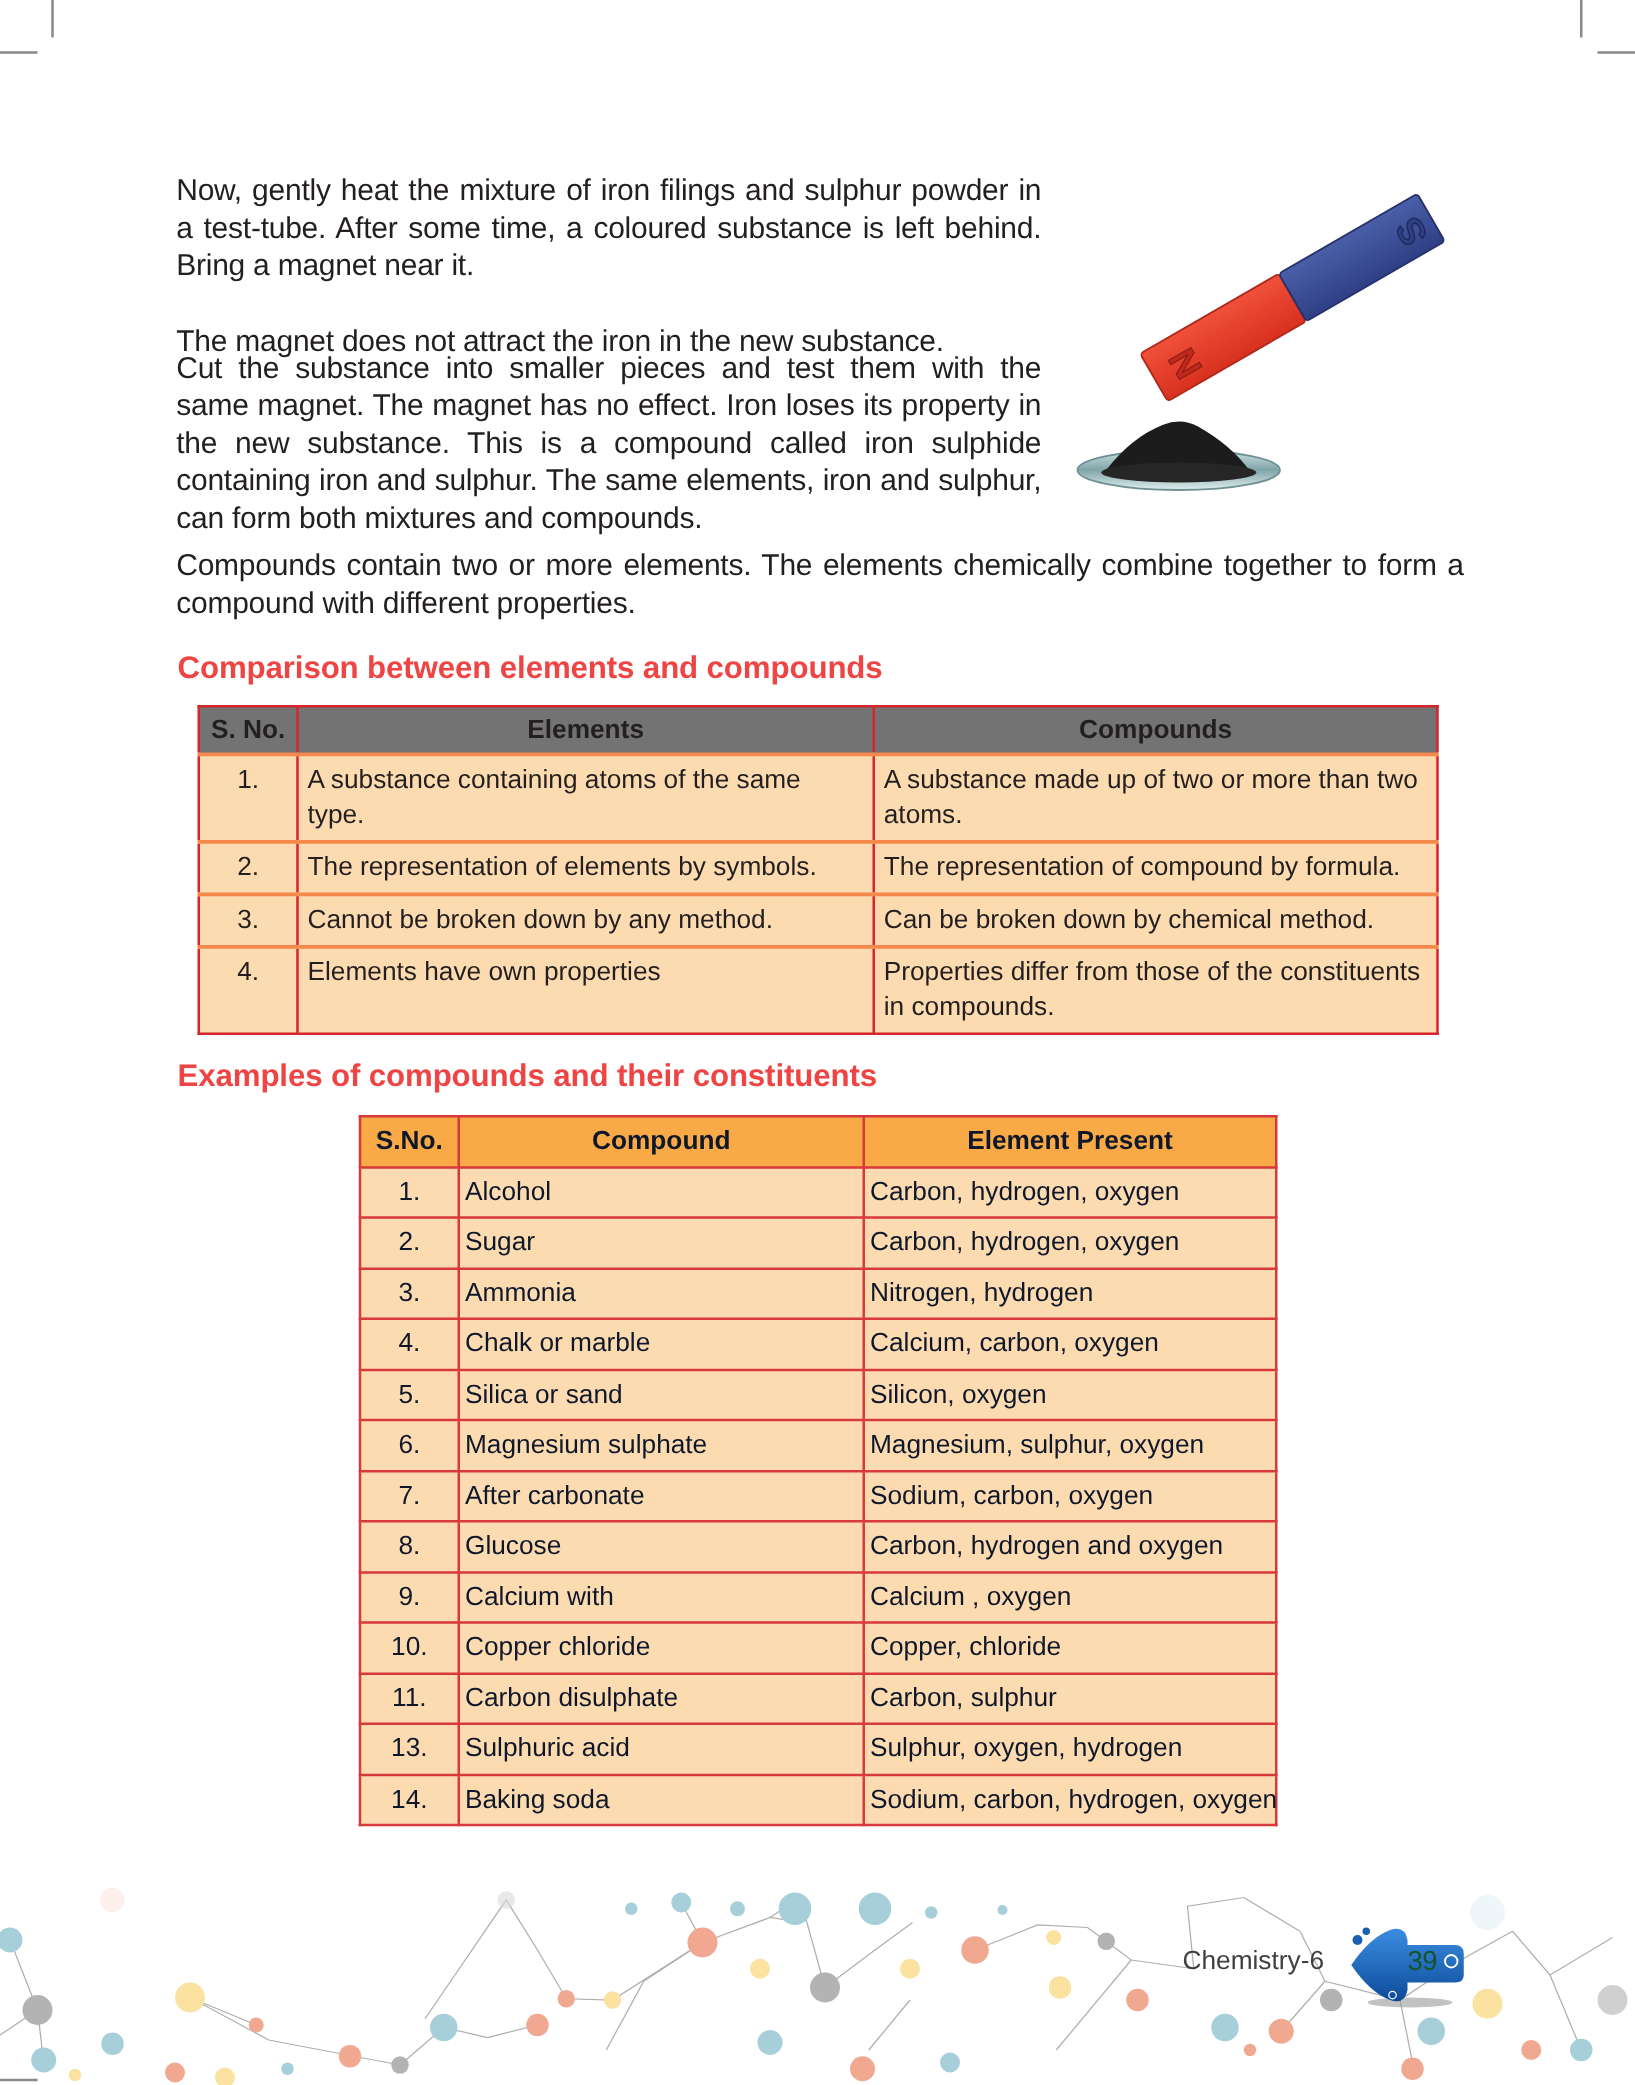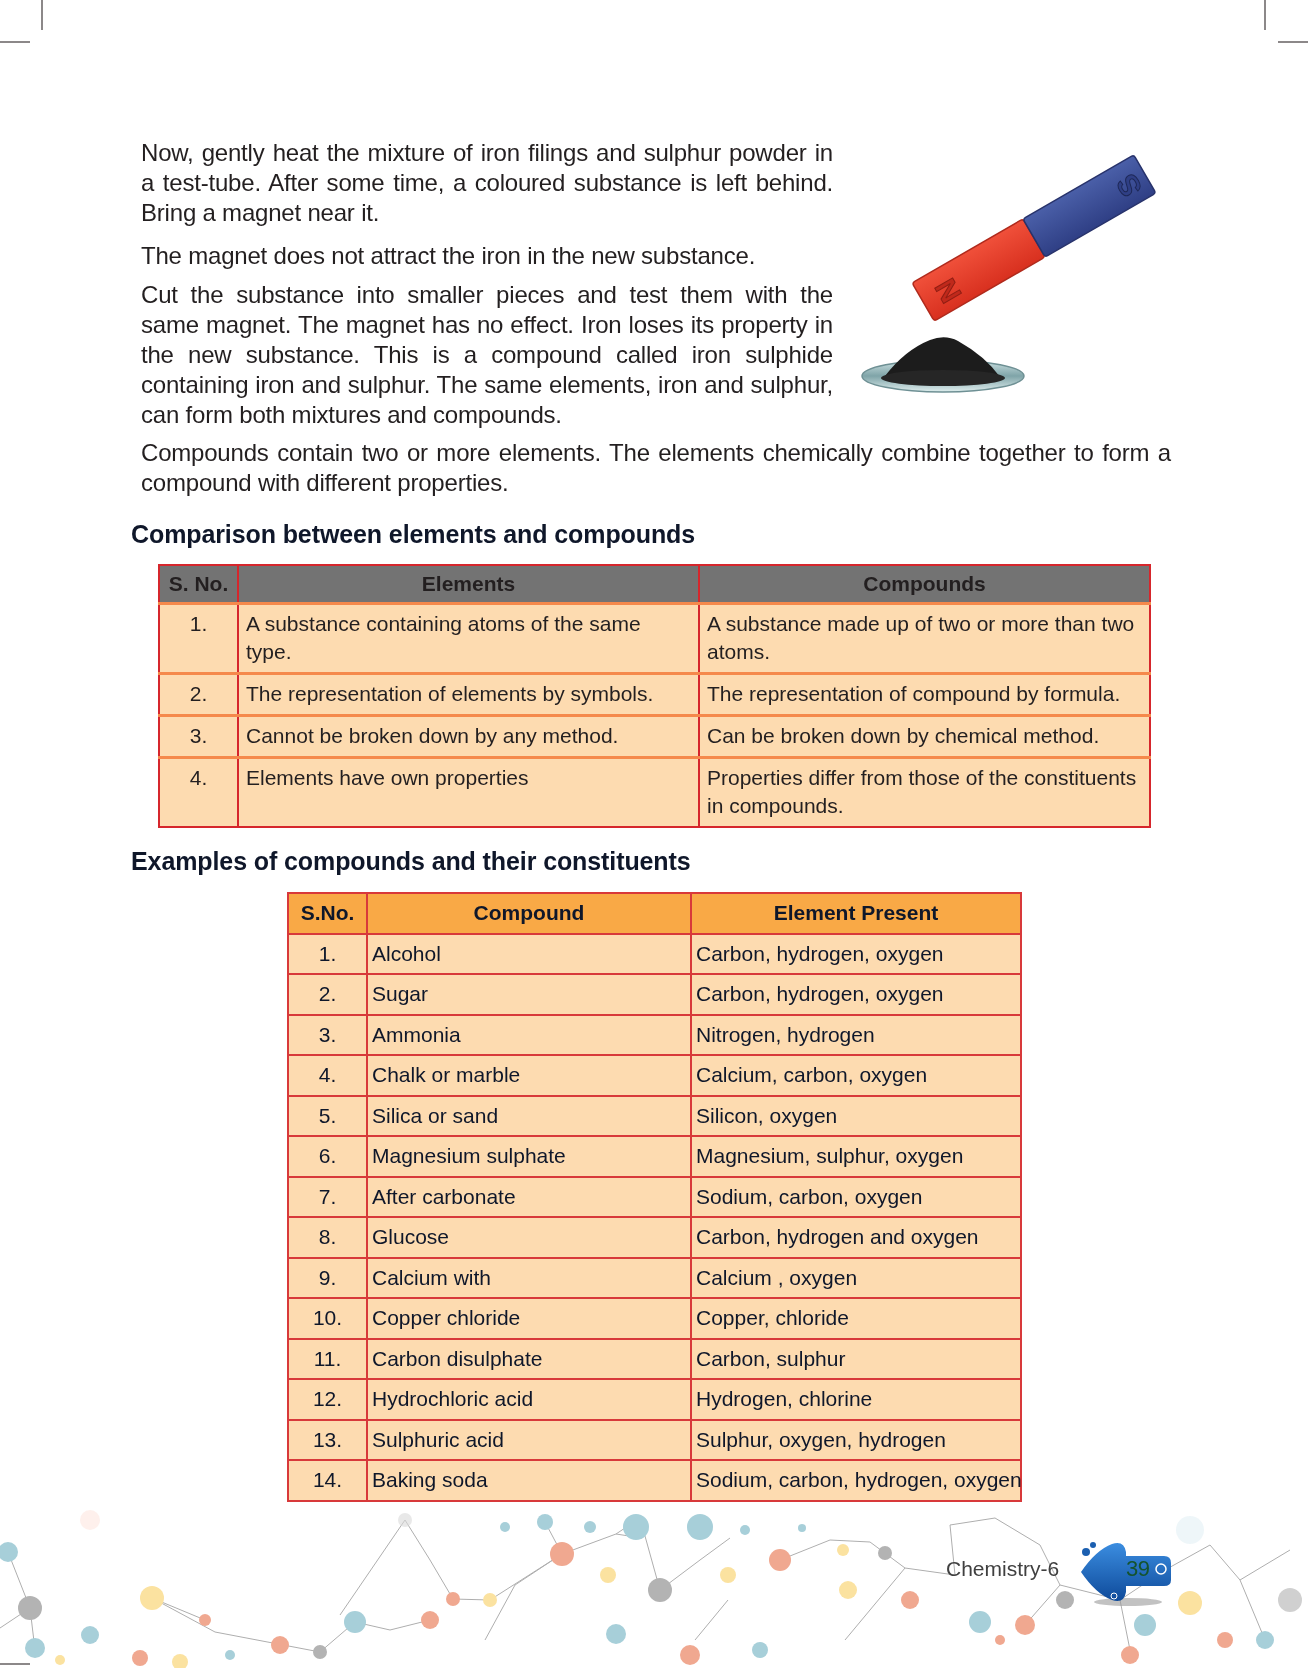--- a/index.html
+++ b/index.html
@@ -9,22 +9,22 @@
     font-family: "Liberation Sans", "DejaVu Sans", sans-serif;
   }
   .crop { position: absolute; background: #8c8889; }
   .para {
     position: absolute; left: 141px; margin: 0;
     font-size: 24px; line-height: 30px; color: #231f20;
     text-align: justify; letter-spacing: -0.2px;
   }
   .para.justify-last { text-align-last: left; }
   .heading {
-    position: absolute; left: 131px; margin: 0;
-    font-size: 25px; font-weight: bold; color: #0f172a;
+    position: absolute; left: 142px; margin: 0;
+    font-size: 25px; font-weight: bold; color: #ef4444;
     letter-spacing: -0.1px;
   }
   table { border-collapse: collapse; position: absolute; table-layout: fixed; }
   .t1 { left: 158px; top: 564px; width: 991px; }
   .t1 th, .t1 td {
     border-left: 2px solid #d6262c; border-right: 2px solid #d6262c;
     border-top: 3px solid #f5894b; border-bottom: 3px solid #f5894b;
     font-size: 21px; line-height: 28px; vertical-align: top;
     padding: 5px 7px 5px 7px; color: #231f20;
   }
@@ -58,21 +58,21 @@
 </head>
 <body>
 
 <div class="crop" style="left:41px;top:0;width:2px;height:30px;"></div>
 <div class="crop" style="left:0;top:41px;width:30px;height:2px;"></div>
 <div class="crop" style="left:1264px;top:0;width:2px;height:30px;"></div>
 <div class="crop" style="left:1278px;top:41px;width:30px;height:2px;"></div>
 <div class="crop" style="left:0;top:1663px;width:30px;height:2px;"></div>
 
 <p class="para justify-last" style="top:138px;width:692px;">Now, gently heat the mixture of iron filings and sulphur powder in a test-tube. After some time, a coloured substance is left behind. Bring a magnet near it.</p>
-<p class="para" style="top:241px;width:692px;">The magnet does not attract the iron in the new substance.</p>
+<p class="para" style="top:259px;width:692px;">The magnet does not attract the iron in the new substance.</p>
 <p class="para justify-last" style="top:280px;width:692px;">Cut the substance into smaller pieces and test them with the same magnet. The magnet has no effect. Iron loses its property in the new substance. This is a compound called iron sulphide containing iron and sulphur. The same elements, iron and sulphur, can form both mixtures and compounds.</p>
 <p class="para justify-last" style="top:438px;width:1030px;">Compounds contain two or more elements. The elements chemically combine together to form a compound with different properties.</p>
 
 <svg class="magnet-img" viewBox="850 140 330 260">
   <defs>
     <linearGradient id="dishGrad" x1="0" y1="0" x2="0" y2="1">
       <stop offset="0" stop-color="#cfe3e4"></stop>
       <stop offset="0.5" stop-color="#7fa4a8"></stop>
       <stop offset="1" stop-color="#dfeeee"></stop>
     </linearGradient>
@@ -200,25 +200,20 @@
       </tr>
       <tr>
         <td class="sno">10.</td>
         <td>Copper chloride</td>
         <td>Copper, chloride</td>
       </tr>
       <tr>
         <td class="sno">11.</td>
         <td>Carbon disulphate</td>
         <td>Carbon, sulphur</td>
-      </tr>
-      <tr>
-        <td class="sno">12.</td>
-        <td>Hydrochloric acid</td>
-        <td>Hydrogen, chlorine</td>
       </tr>
       <tr>
         <td class="sno">13.</td>
         <td>Sulphuric acid</td>
         <td>Sulphur, oxygen, hydrogen</td>
       </tr>
       <tr>
         <td class="sno">14.</td>
         <td>Baking soda</td>
         <td>Sodium, carbon, hydrogen, oxygen</td>

